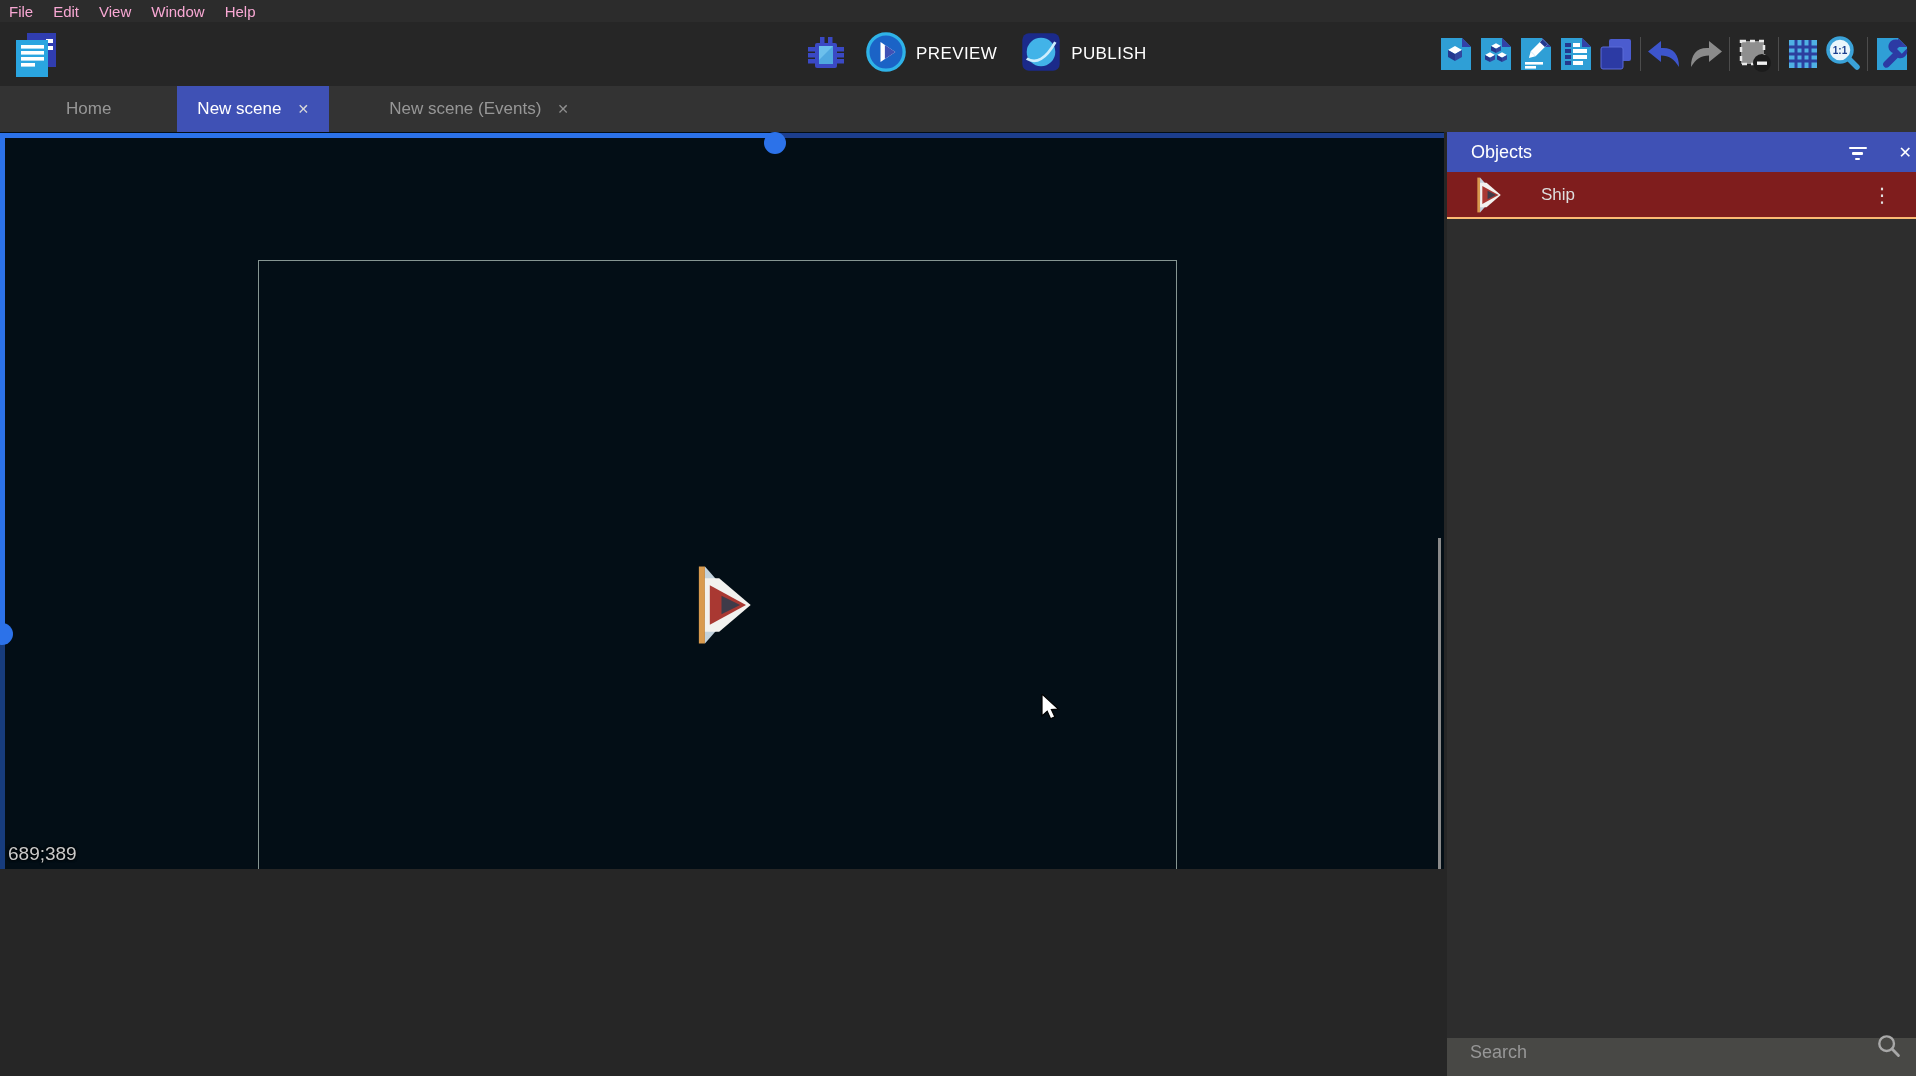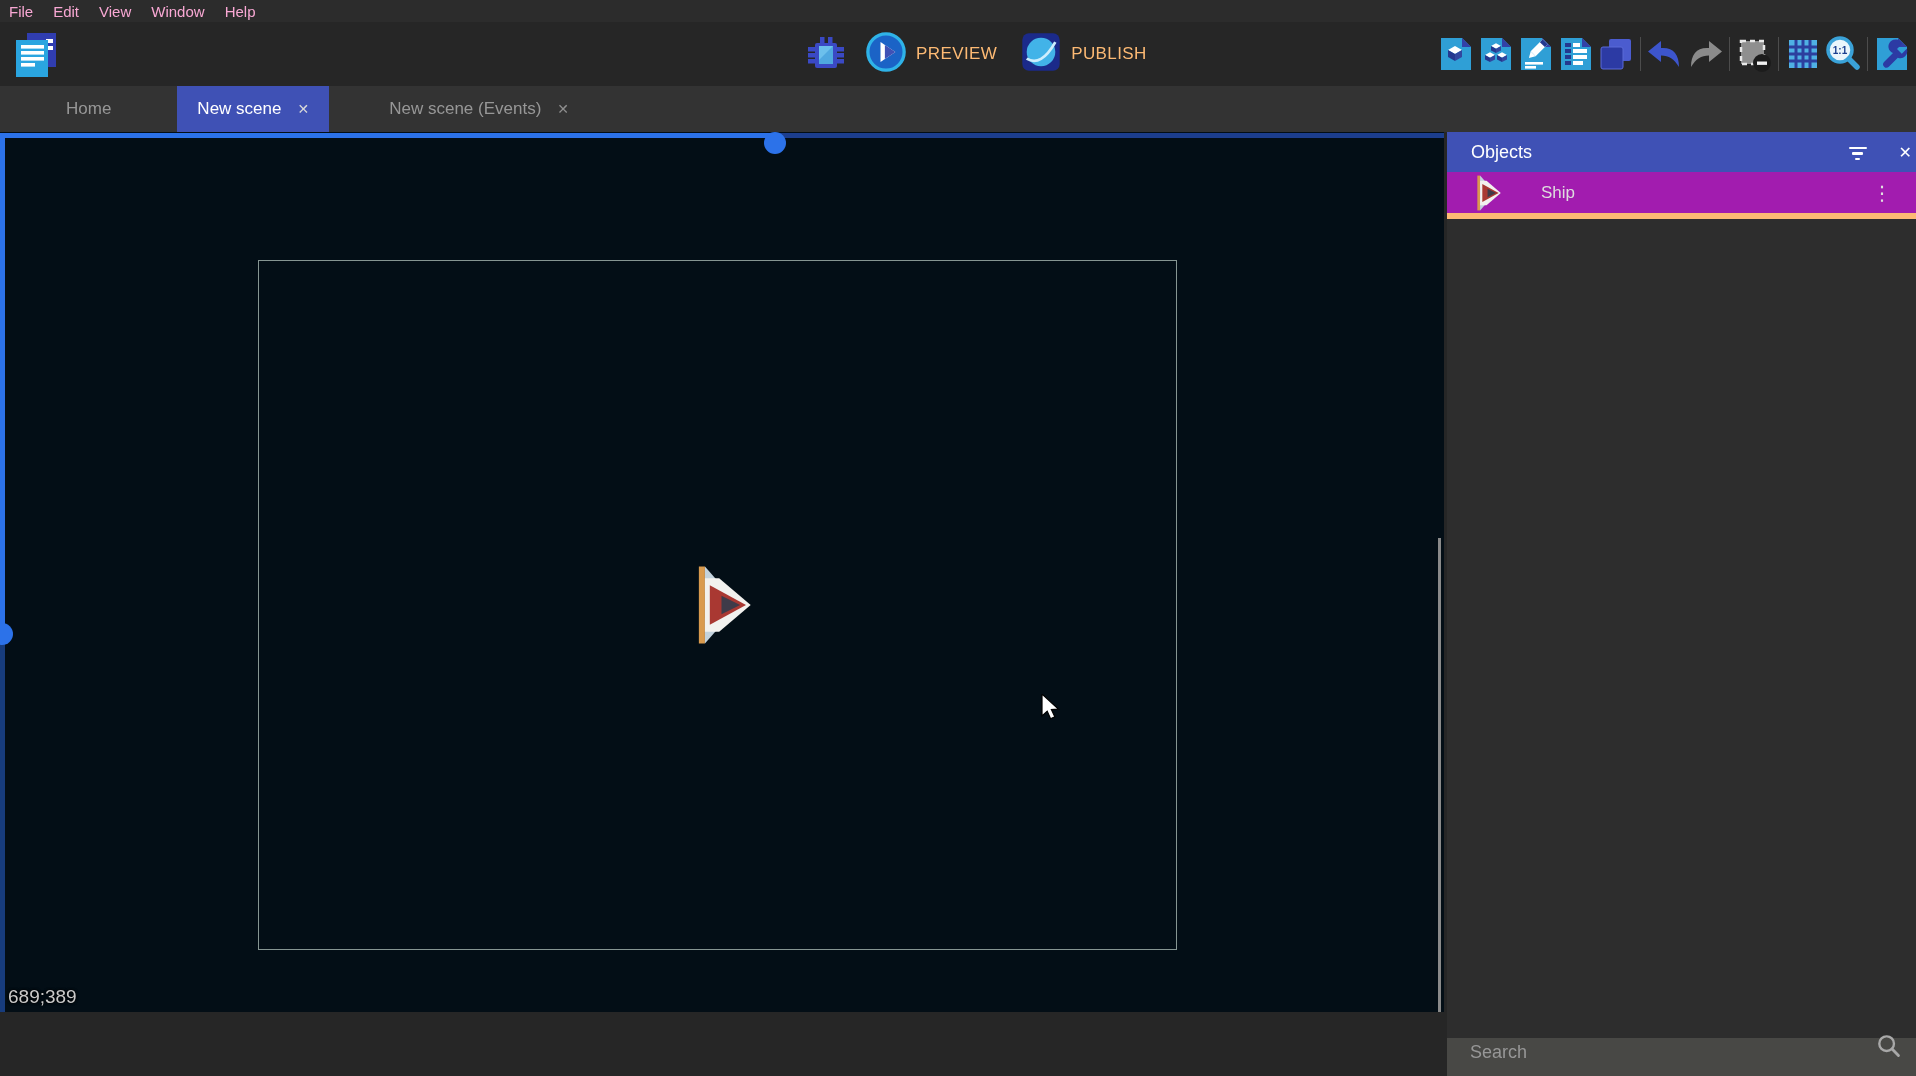--- a/index.html
+++ b/index.html
@@ -10,38 +10,38 @@
   .menubar { height:22px; background:#2c2c2c; display:flex; align-items:center;
     gap:20px; padding-left:9px; }
   .menubar span { color:#f9a8d4; font-size:15px; cursor:default; }
 
   
   .toolbar { height:64px; background:#262626; position:relative; }
   .logo { position:absolute; left:12px; top:9px; }
   .center-group { position:absolute; left:806px; top:0; height:64px;
     display:flex; align-items:center; }
   .tb-btn { display:flex; align-items:center; gap:8px; margin-right:22px; cursor:pointer; }
-  .tb-btn-label { color:#fdba74; font-size:17px; letter-spacing:.4px; }
+  .tb-btn-label { color:#ffffff; font-size:17px; letter-spacing:.4px; }
   .right-group { position:absolute; right:4px; top:0; height:64px;
     display:flex; align-items:center; }
   .tb-icon { width:40px; height:40px; display:flex; align-items:center;
     justify-content:center; cursor:pointer; }
   .tb-sep { width:1px; height:34px; background:#4c4c4c; margin:0 4px; }
 
   
   .tabbar { height:46px; background:#333333; display:flex; align-items:stretch; }
   .tab { display:flex; align-items:center; padding:0 20px; font-size:17px;
     color:#979797; gap:16px; cursor:pointer;margin-left:40px; }
   .tab.first { padding:0 26px; }
   .tab.active { background:#3f51b5; color:#ffffff; }
   .tab-close { font-size:14px; color:#d8d8d8; cursor:pointer; }
   .tab-close.dim { color:#8f8f8f; }
 
   
-  .canvas { position:absolute; left:0; top:132px; width:1444px; height:880px;
+  .canvas { position:absolute; left:0; top:132px; width:1444px; height:737px;
     background:#030e16; overflow:hidden; }
   .hscroll-a { position:absolute; left:0; top:1px; width:775px; height:5px; background:#2c72e9; }
   .hscroll-b { position:absolute; left:775px; top:1px; right:0; height:5px; background:#1c3e8e; }
   .hthumb { position:absolute; left:764px; top:0; width:22px; height:22px;
     border-radius:50%; background:#2c72e9; cursor:pointer; }
   .vscroll-a { position:absolute; left:0; top:1px; width:5px; height:502px; background:#2c72e9; }
   .vscroll-b { position:absolute; left:0; top:503px; width:5px; bottom:0; background:#173c7d; }
   .vthumb { position:absolute; left:-9px; top:491px; width:22px; height:22px;
     border-radius:50%; background:#2c72e9; cursor:pointer; }
   .viewport { position:absolute; left:258px; top:128px; width:919px; height:690px;
@@ -56,21 +56,21 @@
   
   .panel { position:absolute; left:1447px; top:132px; width:469px; bottom:0;
     background:#2d2d2d; }
   .panel-header { height:40px; background:#3f51b5; display:flex; align-items:center;
     padding:0 4px 0 24px; }
   .panel-title { color:#ffffff; font-size:18px; flex:1; }
   .filter-icon { width:22px; height:16px; display:flex; flex-direction:column;
     align-items:center; gap:3px; margin-right:30px; cursor:pointer; padding-top:3px; }
   .filter-icon i { display:block; height:2.5px; background:#fff; border-radius:1px; }
   .panel-close { color:#ffffff; font-size:16px; cursor:pointer; }
-  .object-row { height:47px; background:#a21caf; border-bottom:6px solid #fdba74;
+  .object-row { height:47px; background:#7f1d1d; border-bottom:2px solid #fdba74;
     display:flex; align-items:center; padding:0 18px 0 22px; cursor:pointer; }
   .object-thumb { width:34px; height:38px; }
   .object-name { color:#dedede; font-size:17px; margin-left:38px; flex:1; }
   .kebab { color:#e0e0e0; font-size:20px; letter-spacing:0; cursor:pointer; padding:0 6px; }
   .add-row { height:45px; display:flex; align-items:center; justify-content:center;
     color:#8c8c8c; font-size:17px; position:relative; cursor:pointer; }
   .add-plus { position:absolute; right:16px; top:2px; color:#d2d2d2; font-size:30px;
     font-weight:200; line-height:40px; }
   .search-bar { position:absolute; left:0; right:0; bottom:0; height:38px;
     background:#484845; display:flex; align-items:flex-end; padding:0 14px 13px 23px; }

